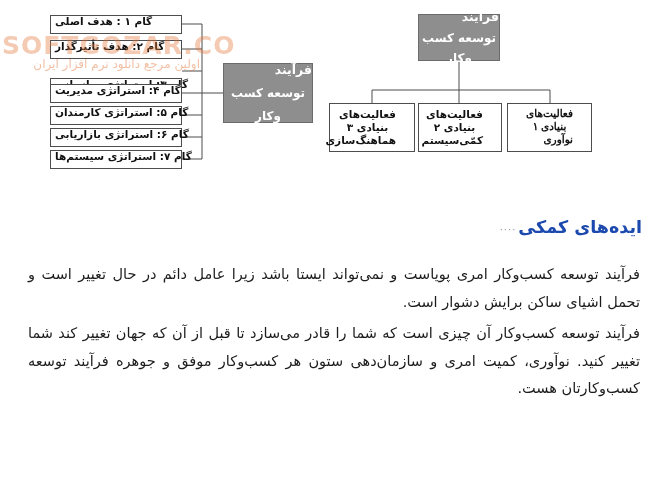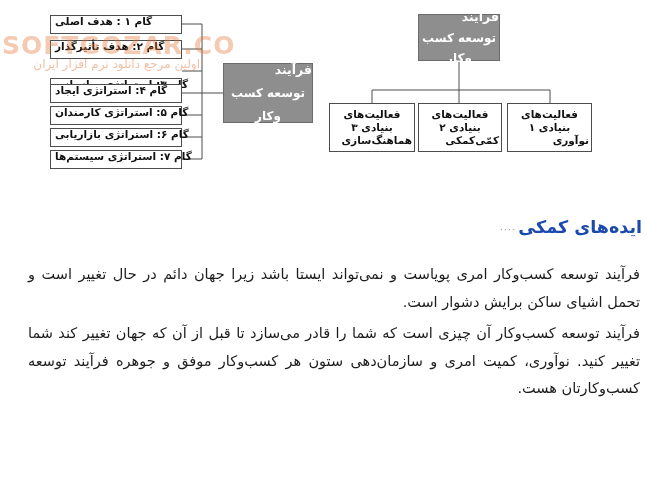--- a/index.html
+++ b/index.html
@@ -28,25 +28,25 @@
   .gray-box{
     background:#8e8e8e;border:1px solid #6b6b6b;color:#ffffff;
     font-weight:bold;line-height:1.9;
   }
   .gray-box .l1{font-size:12.5px;}
   .gray-box .l2{font-size:12px;}
   .proc-left{left:223px;top:63px;width:90px;height:60px;}
   .proc-right{left:418px;top:14px;width:82px;height:47px;line-height:1.7;}
   .act-box{
     top:103px;height:49px;font-size:10.5px;font-weight:bold;
-    justify-content:space-around;padding:4px 2px;line-height:1.2;
+    justify-content:space-around;padding:4px 18px;line-height:1.2;
   }
   .act-3{left:329px;width:86px;}
   .act-2{left:418px;width:84px;}
-  .act-1{left:507px;width:85px;}
+  .act-1{left:507px;width:85px;font-family:Liberation Serif, serif;}
 
   
   .watermark{position:absolute;z-index:5;pointer-events:none;}
   .wm-latin{
     left:2px;top:31px;width:232px;overflow:hidden;
     font-size:25px;font-weight:bold;letter-spacing:1px;
     color:rgba(225,115,55,0.38);white-space:nowrap;
   }
   .wm-slogan{
     left:0px;top:57px;width:200px;overflow:hidden;
@@ -95,55 +95,55 @@
       <line x1="459" y1="61" x2="459" y2="90" stroke="#4d4d4d" stroke-width="1"></line>
       <line x1="372" y1="90" x2="550" y2="90" stroke="#4d4d4d" stroke-width="1"></line>
       <line x1="372" y1="90" x2="372" y2="103" stroke="#4d4d4d" stroke-width="1"></line>
       <line x1="459" y1="90" x2="459" y2="103" stroke="#4d4d4d" stroke-width="1"></line>
       <line x1="550" y1="90" x2="550" y2="103" stroke="#4d4d4d" stroke-width="1"></line>
     </svg>
 
     <div class="dbox step-box" style="top:15px">گام ۱ : هدف اصلی</div>
     <div class="dbox step-box" style="top:40px">گام ۲: هدف تأثیرگذار</div>
     <div class="dbox step-box" style="top:78px">گام ۳: استراتژی سازمانی</div>
-    <div class="dbox step-box" style="top:84px">گام ۴: استراتژی ایجاد</div>
+    <div class="dbox step-box" style="top:84px">گام ۴: استراتژی مدیریت</div>
     <div class="dbox step-box" style="top:106px">گام ۵: استراتژی کارمندان</div>
     <div class="dbox step-box" style="top:128px">گام ۶: استراتژی بازاریابی</div>
     <div class="dbox step-box" style="top:150px">گام ۷: استراتژی سیستم‌ها</div>
 
     <div class="dbox gray-box proc-left">
       <span class="l1">فرآیند</span>
       <span class="l2">توسعه کسب وکار</span>
     </div>
 
     <div class="dbox gray-box proc-right">
       <span class="l1">فرآیند</span>
       <span class="l2">توسعه کسب وکار</span>
     </div>
 
     <div class="dbox act-box act-3">
       <span>فعالیت‌های بنیادی ۳</span>
       <span>هماهنگ‌سازی</span>
     </div>
     <div class="dbox act-box act-2">
       <span>فعالیت‌های بنیادی ۲</span>
-      <span>کمّی‌کمکی</span>
+      <span>کمّی‌سیستم</span>
     </div>
     <div class="dbox act-box act-1">
       <span>فعالیت‌های بنیادی ۱</span>
       <span>نوآوری</span>
     </div>
 
     <div class="watermark wm-latin">SOFTGOZAR.COM</div>
     <div class="watermark wm-slogan">اولین مرجع دانلود نرم افزار ایران</div>
   </div>
 
   <div class="section-heading">
     <span>ایده‌های کمکی</span>
     <span class="heading-dots">····</span>
   </div>
 
   <div class="body-text">
-    <p>فرآیند توسعه کسب‌وکار امری پویاست و نمی‌تواند ایستا باشد زیرا جهان دائم در حال تغییر است و تحمل اشیای ساکن برایش دشوار است.</p>
+    <p>فرآیند توسعه کسب‌وکار امری پویاست و نمی‌تواند ایستا باشد زیرا عامل دائم در حال تغییر است و تحمل اشیای ساکن برایش دشوار است.</p>
     <p>فرآیند توسعه کسب‌وکار آن چیزی است که شما را قادر می‌سازد تا قبل از آن که جهان تغییر کند شما تغییر کنید. نوآوری، کمیت امری و سازمان‌دهی ستون هر کسب‌وکار موفق و جوهره فرآیند توسعه کسب‌وکارتان هست.</p>
   </div>
 
 </div>
 
 </body></html>

